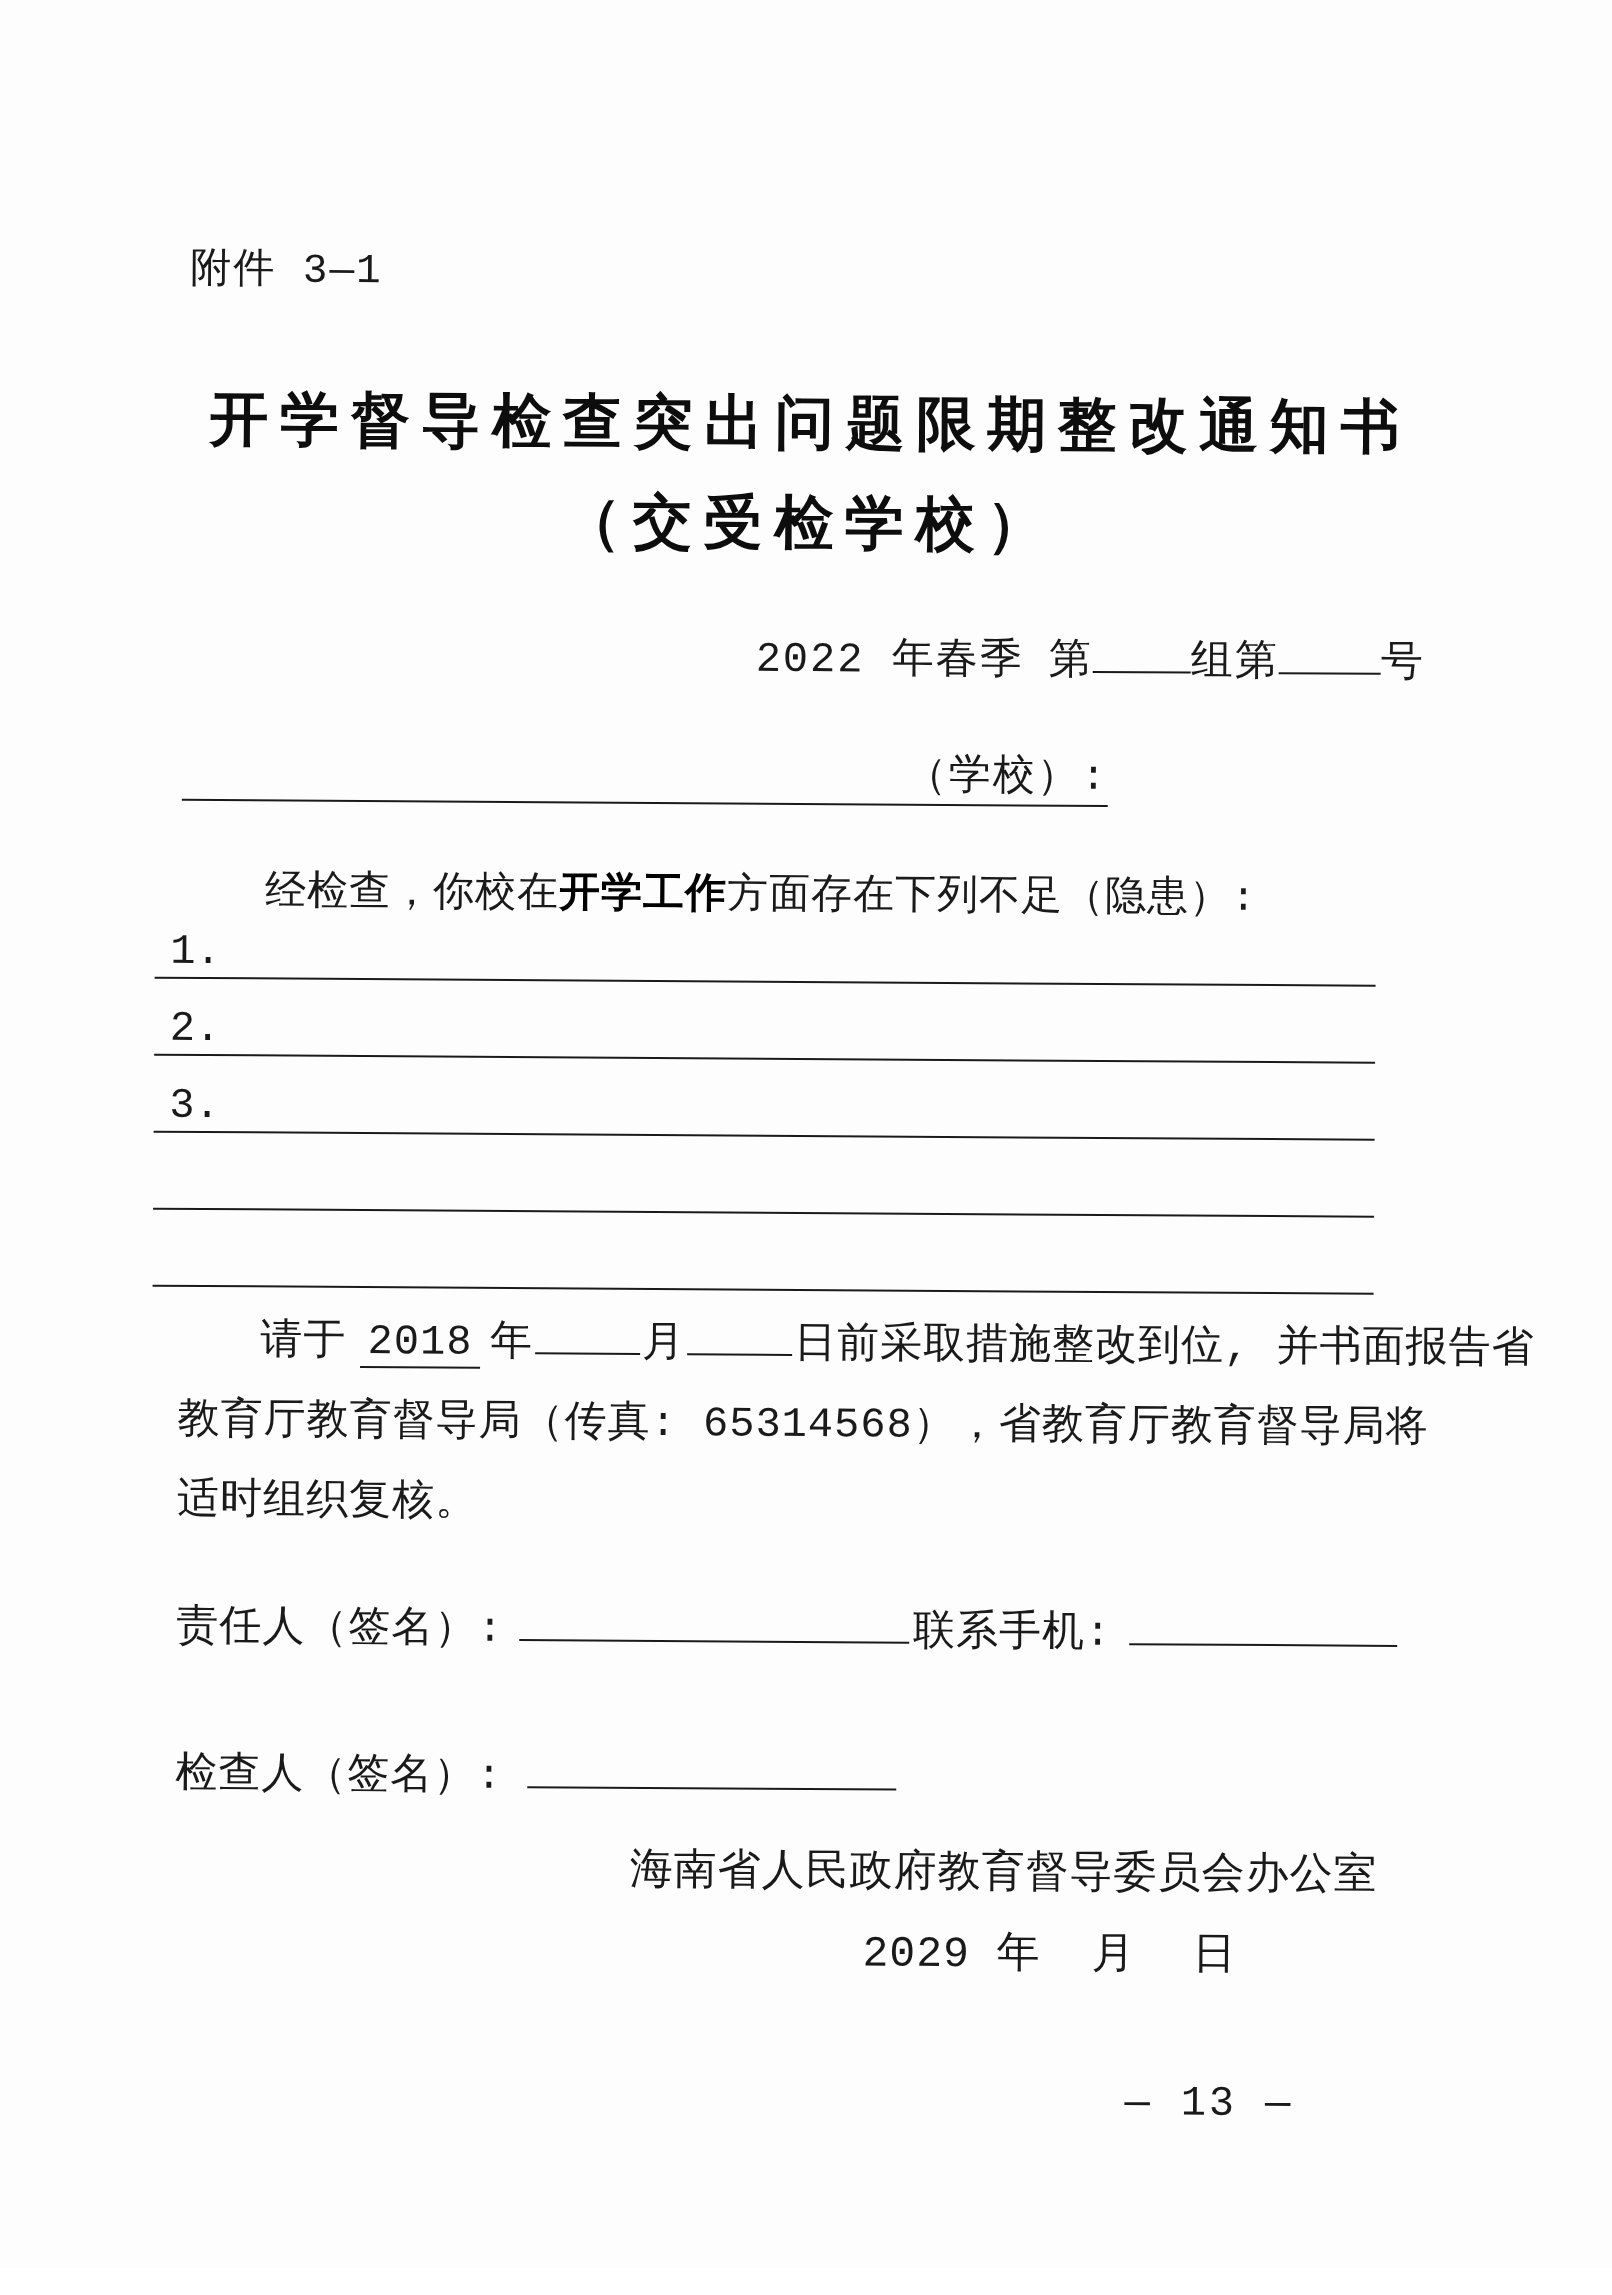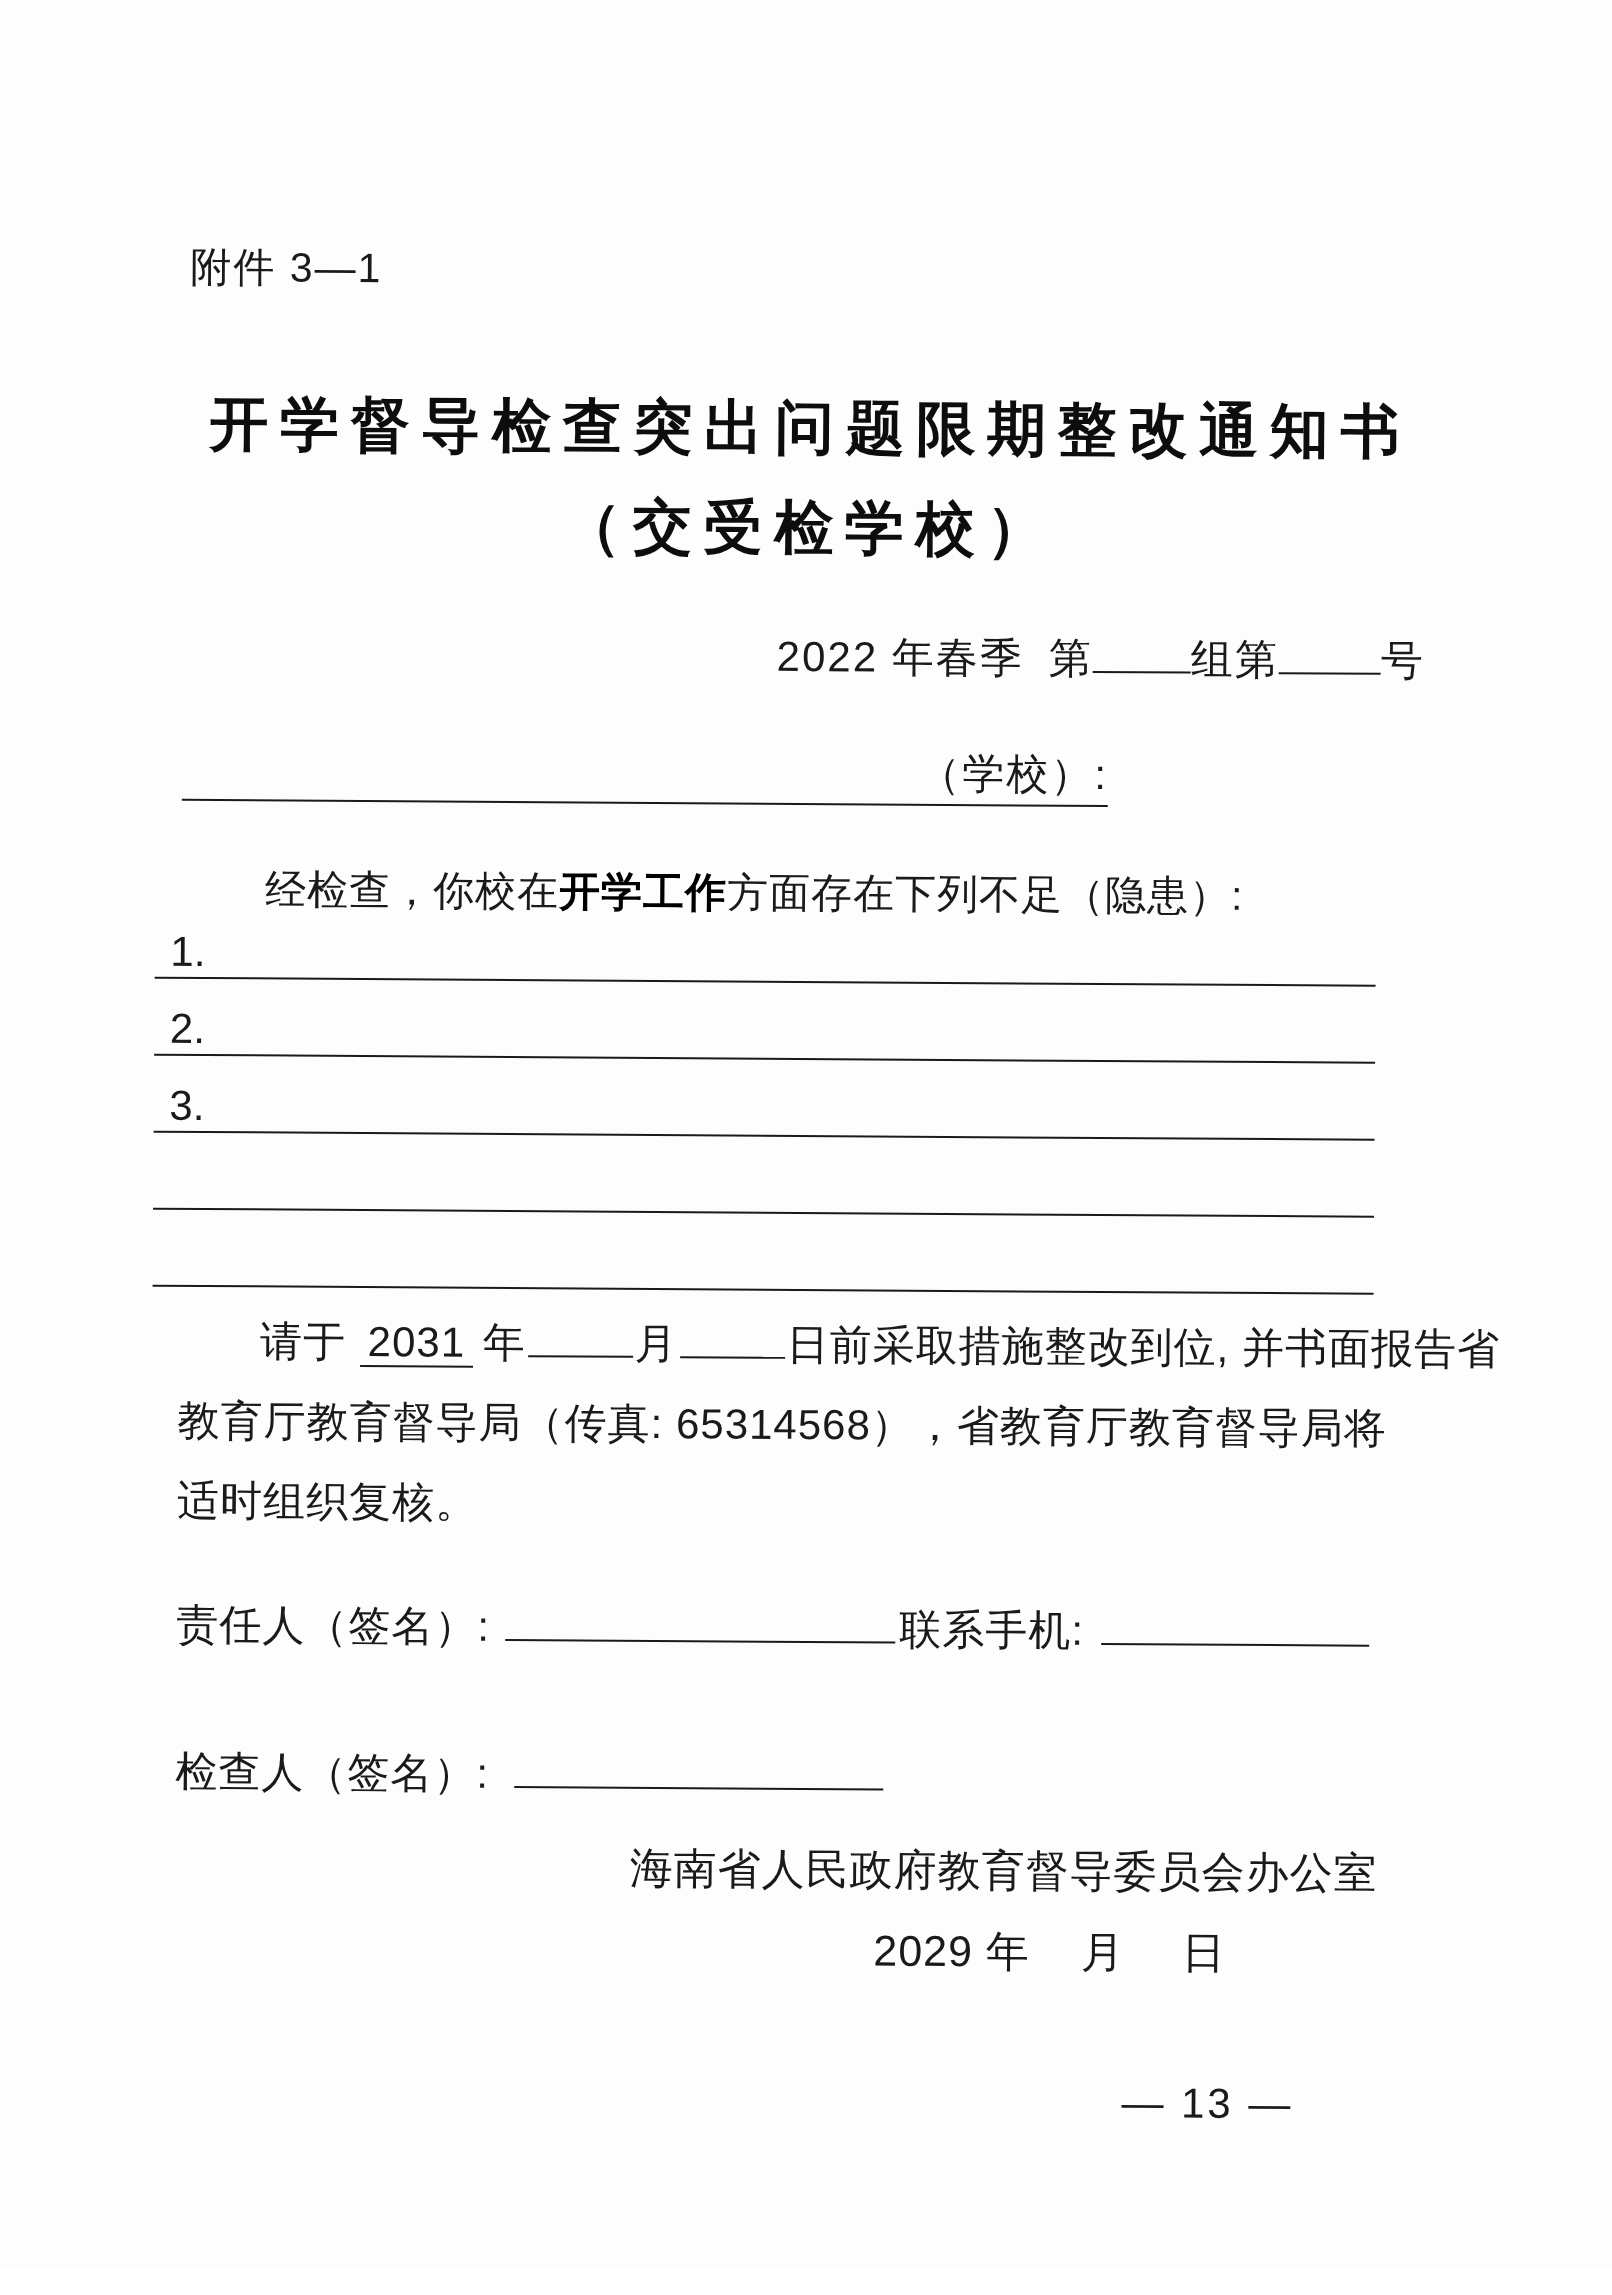--- a/index.html
+++ b/index.html
@@ -6,21 +6,21 @@
     --ink:#1a1a1a;
     --paper:#fdfdfd;
   }
   html,body{margin:0;padding:0;background:#ffffff;}
   .page{
     position:relative;
     width:1612px;
     height:2268px;
     background:var(--paper);
     overflow:hidden;
-    font-family:Liberation Sans, sans-serif;
+    font-family:Liberation Mono, monospace;
     color:var(--ink);
   }
   .skew{
     position:absolute;
     inset:0;
     transform:rotate(0.38deg);
     transform-origin:806px 1073px;
   }
   .attachment{
     position:absolute;
@@ -188,21 +188,21 @@
       <div class="item-row">
         <div class="item-line"></div>
       </div>
       <div class="item-row">
         <div class="item-line"></div>
       </div>
     </div>
 
     <div class="notice">
       <div class="indent">
-        <span>请于</span><span class="year-u">2031</span><span>年</span><span class="blank b-month"></span><span>月</span><span class="blank b-day"></span><span>日前采取措施整改到位, 并书面报告省</span>
+        <span>请于</span><span class="year-u">2018</span><span>年</span><span class="blank b-month"></span><span>月</span><span class="blank b-day"></span><span>日前采取措施整改到位, 并书面报告省</span>
       </div>
       <div>教育厅教育督导局（传真: 65314568），省教育厅教育督导局将</div>
       <div>适时组织复核。</div>
     </div>
 
     <div class="sign-row sign1">
       <span>责任人（签名）:</span>
       <span class="blank b-sign"></span>
       <span class="phone-label">联系手机:</span>
       <span class="blank b-phone"></span>

